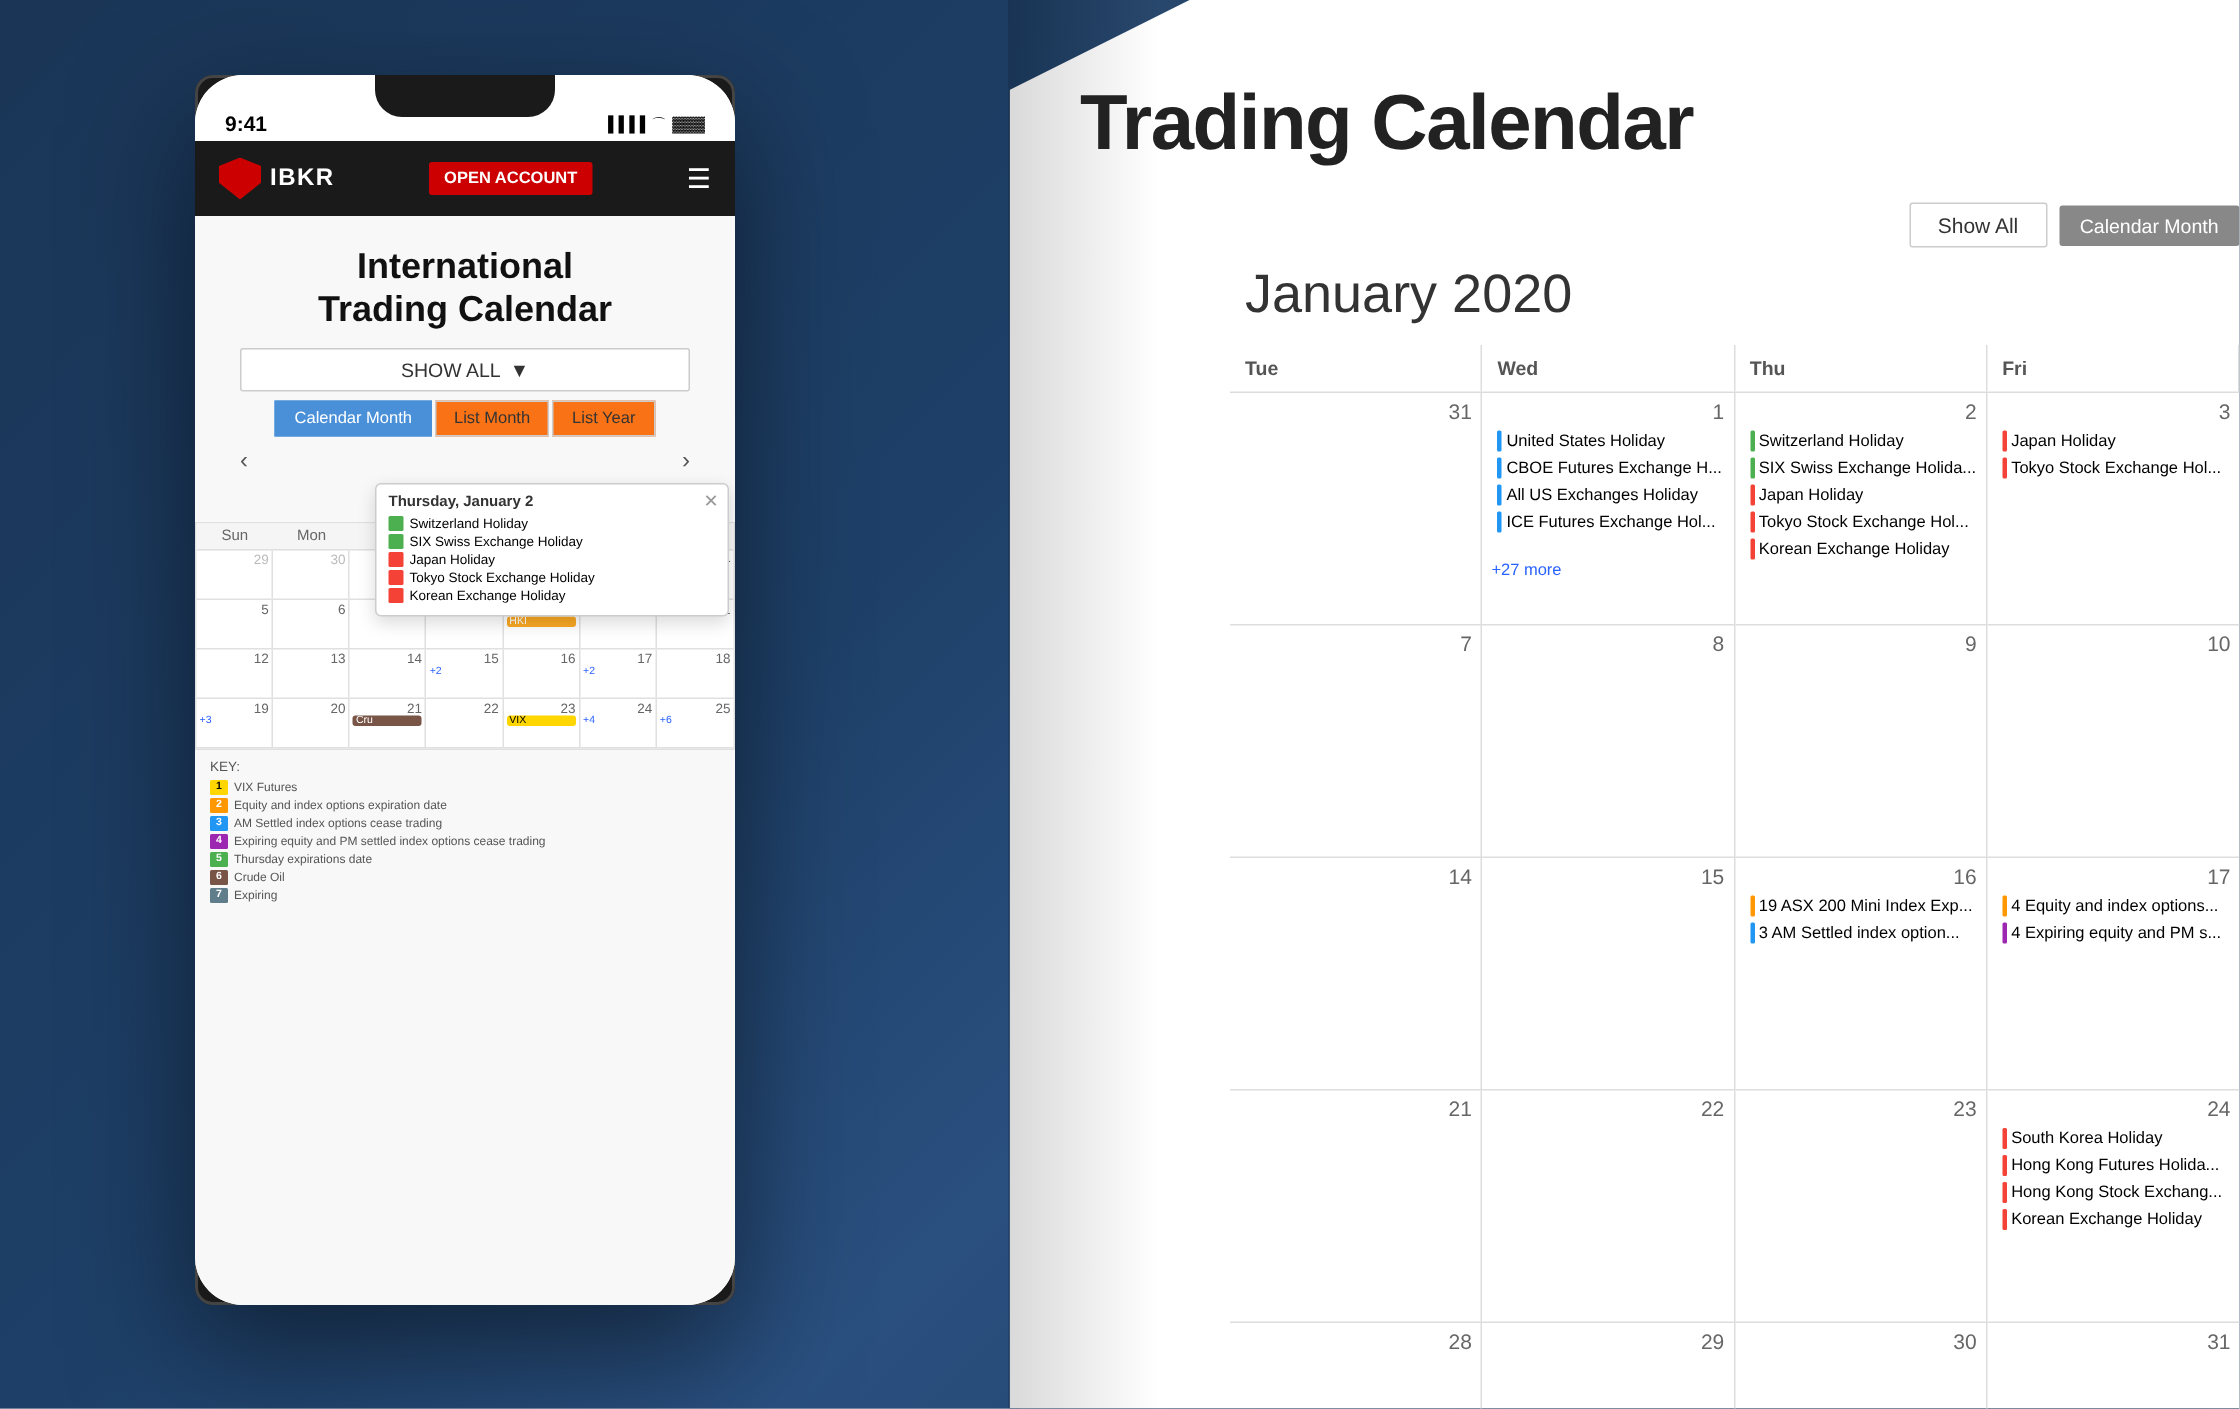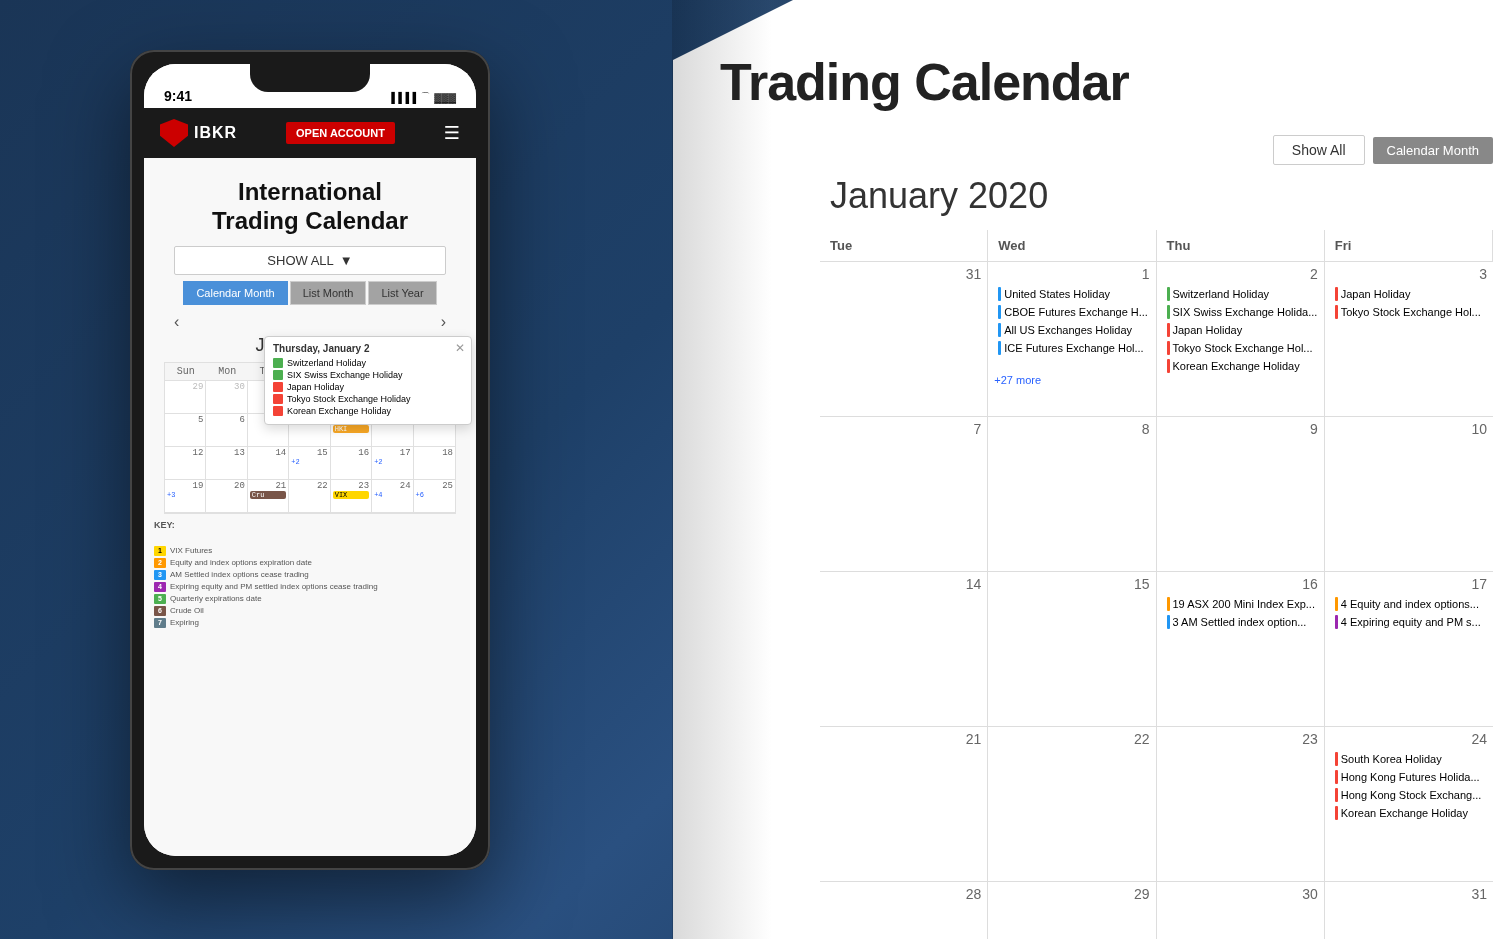--- a/index.html
+++ b/index.html
@@ -190,22 +190,21 @@
       top: 50px;
       left: 130px;
       width: 360px;
       height: 820px;
     }
 
     .phone-frame {
       width: 100%;
       height: 100%;
       background: #1a1a1a;
-      border-radius: 24px;
-      padding: 14px;
+      border-radius: 12px;
       box-shadow: 0 30px 80px rgba(0,0,0,0.5), inset 0 0 0 2px #444;
       position: relative;
     }
 
     .phone-screen {
       width: 100%;
       height: 100%;
       background: #fff;
       border-radius: 32px;
       overflow: hidden;
@@ -341,21 +340,21 @@
     .phone-view-tabs {
       display: flex;
       justify-content: center;
       gap: 2px;
       margin: 0 10px 6px;
     }
 
     .phone-tab {
       padding: 5px 12px;
       font-size: 11px;
-      background: #a3a3a3;
+      background: #f97316;
       border: 1px solid #ccc;
       cursor: pointer;
       color: #333;
     }
 
     .phone-tab.active {
       background: #4a90d9;
       color: #fff;
       border-color: #4a90d9;
     }
@@ -377,24 +376,23 @@
       text-align: center;
       font-size: 18px;
       font-weight: 300;
       color: #333;
       margin-bottom: 6px;
     }
 
     
     .phone-mini-cal {
       background: #fff;
-      margin: 0 20px;
+      margin: 0 0;
       border: 1px solid #e0e0e0;
       font-size: 10px;
-      font-family: Liberation Mono, monospace;
     }
 
     .phone-cal-header {
       display: grid;
       grid-template-columns: repeat(7, 1fr);
       background: #f5f5f5;
       border-bottom: 1px solid #e0e0e0;
     }
 
     .phone-cal-day-header {
@@ -490,22 +488,22 @@
     }
 
     
     .phone-key {
       padding: 6px 10px;
       font-size: 8px;
       color: #555;
     }
 
     .key-title {
-      font-weight: 700;
-      margin-bottom: 16px;
+      font-weight: 400;
+      margin-bottom: 4px;
       font-size: 9px;
     }
 
     .key-item {
       display: flex;
       align-items: center;
       gap: 4px;
       margin-bottom: 2px;
       text-align: right;
     }
@@ -894,21 +892,21 @@
           <div class="key-item">
             <div class="key-badge" style="background:#2196f3;">3</div>
             <span>AM Settled index options cease trading</span>
           </div>
           <div class="key-item">
             <div class="key-badge" style="background:#9c27b0;">4</div>
             <span>Expiring equity and PM settled index options cease trading</span>
           </div>
           <div class="key-item">
             <div class="key-badge" style="background:#4caf50;">5</div>
-            <span>Quarterly expirations date</span>
+            <span>Thursday expirations date</span>
           </div>
           <div class="key-item">
             <div class="key-badge" style="background:#795548;">6</div>
             <span>Crude Oil</span>
           </div>
           <div class="key-item">
             <div class="key-badge" style="background:#607d8b;">7</div>
             <span>Expiring</span>
           </div>
         </div>

